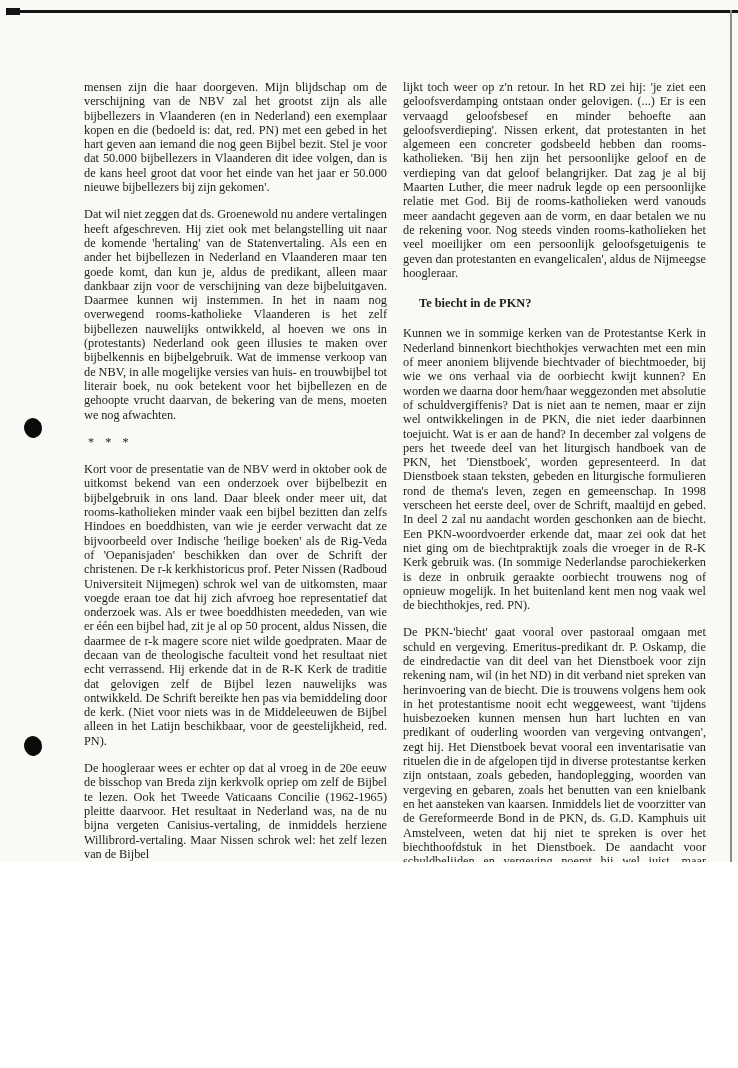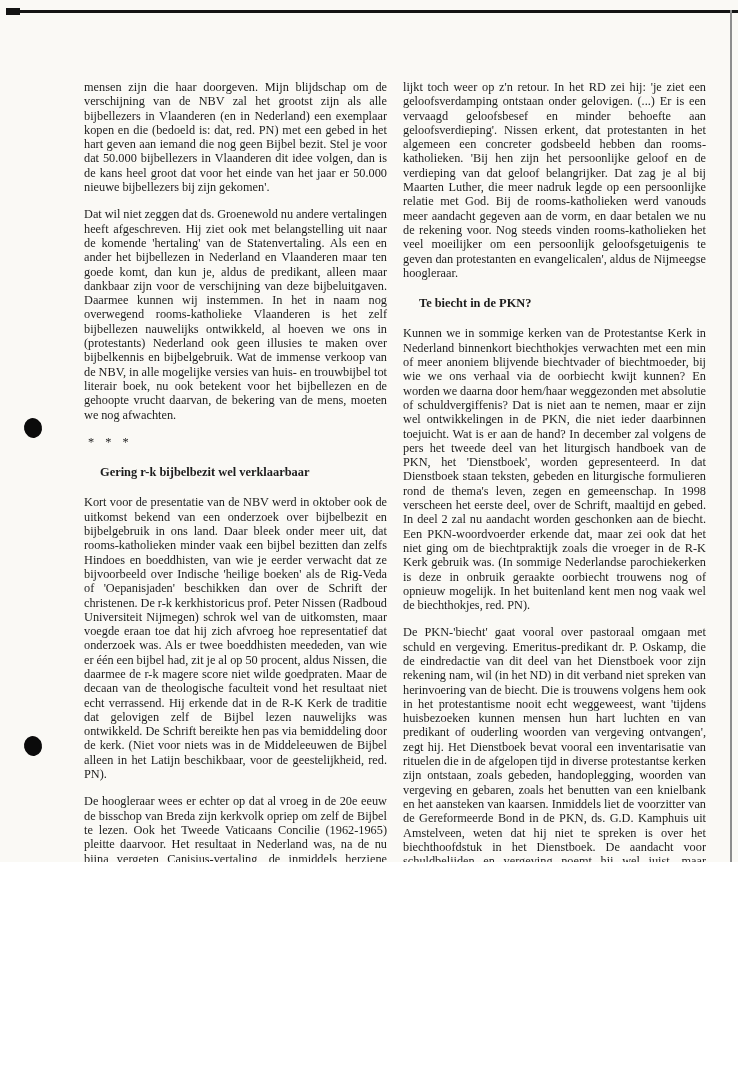--- a/index.html
+++ b/index.html
@@ -93,21 +93,20 @@
   <div class="scan-line bottom"></div>
   <div class="scan-edge-right"></div>
   <div class="punch-hole hole1"></div>
   <div class="punch-hole hole2"></div>
 
   <div class="content">
     <div class="col">
       <p>mensen zijn die haar doorgeven. Mijn blijdschap om de verschijning van de NBV zal het grootst zijn als alle bijbellezers in Vlaanderen (en in Nederland) een exemplaar kopen en die (bedoeld is: dat, red. PN) met een gebed in het hart geven aan iemand die nog geen Bijbel bezit. Stel je voor dat 50.000 bijbellezers in Vlaanderen dit idee volgen, dan is de kans heel groot dat voor het einde van het jaar er 50.000 nieuwe bijbellezers bij zijn gekomen'.</p>
       <p>Dat wil niet zeggen dat ds. Groenewold nu andere vertalingen heeft afgeschreven. Hij ziet ook met belangstelling uit naar de komende 'hertaling' van de Statenvertaling. Als een en ander het bijbellezen in Nederland en Vlaanderen maar ten goede komt, dan kun je, aldus de predikant, alleen maar dankbaar zijn voor de verschijning van deze bijbeluitgaven. Daarmee kunnen wij instemmen. In het in naam nog overwegend rooms-katholieke Vlaanderen is het zelf bijbellezen nauwelijks ontwikkeld, al hoeven we ons in (protestants) Nederland ook geen illusies te maken over bijbelkennis en bijbelgebruik. Wat de immense verkoop van de NBV, in alle mogelijke versies van huis- en trouwbijbel tot literair boek, nu ook betekent voor het bijbellezen en de gehoopte vrucht daarvan, de bekering van de mens, moeten we nog afwachten.</p>
       <div class="separator">* * *</div>
-      <h3>Gering r-k bijbelbezit wel verklaarbaar</h3>
       <p>Kort voor de presentatie van de NBV werd in oktober ook de uitkomst bekend van een onderzoek over bijbelbezit en bijbelgebruik in ons land. Daar bleek onder meer uit, dat rooms-katholieken minder vaak een bijbel bezitten dan zelfs Hindoes en boeddhisten, van wie je eerder verwacht dat ze bijvoorbeeld over Indische 'heilige boeken' als de Rig-Veda of 'Oepanisjaden' beschikken dan over de Schrift der christenen. De r-k kerkhistoricus prof. Peter Nissen (Radboud Universiteit Nijmegen) schrok wel van de uitkomsten, maar voegde eraan toe dat hij zich afvroeg hoe representatief dat onderzoek was. Als er twee boeddhisten meededen, van wie er één een bijbel had, zit je al op 50 procent, aldus Nissen, die daarmee de r-k magere score niet wilde goedpraten. Maar de decaan van de theologische faculteit vond het resultaat niet echt verrassend. Hij erkende dat in de R-K Kerk de traditie dat gelovigen zelf de Bijbel lezen nauwelijks was ontwikkeld. De Schrift bereikte hen pas via bemiddeling door de kerk. (Niet voor niets was in de Middeleeuwen de Bijbel alleen in het Latijn beschikbaar, voor de geestelijkheid, red. PN).</p>
       <p>De hoogleraar wees er echter op dat al vroeg in de 20e eeuw de bisschop van Breda zijn kerkvolk opriep om zelf de Bijbel te lezen. Ook het Tweede Vaticaans Concilie (1962-1965) pleitte daarvoor. Het resultaat in Nederland was, na de nu bijna vergeten Canisius-vertaling, de inmiddels herziene Willibrord-vertaling. Maar Nissen schrok wel: het zelf lezen van de Bijbel</p>
     </div>
     <div class="col">
       <p>lijkt toch weer op z'n retour. In het RD zei hij: 'je ziet een geloofsverdamping ontstaan onder gelovigen. (...) Er is een vervaagd geloofsbesef en minder behoefte aan geloofsverdieping'. Nissen erkent, dat protestanten in het algemeen een concreter godsbeeld hebben dan rooms-katholieken. 'Bij hen zijn het persoonlijke geloof en de verdieping van dat geloof belangrijker. Dat zag je al bij Maarten Luther, die meer nadruk legde op een persoonlijke relatie met God. Bij de rooms-katholieken werd vanouds meer aandacht gegeven aan de vorm, en daar betalen we nu de rekening voor. Nog steeds vinden rooms-katholieken het veel moeilijker om een persoonlijk geloofsgetuigenis te geven dan protestanten en evangelicalen', aldus de Nijmeegse hoogleraar.</p>
       <h3>Te biecht in de PKN?</h3>
       <p>Kunnen we in sommige kerken van de Protestantse Kerk in Nederland binnenkort biechthokjes verwachten met een min of meer anoniem blijvende biechtvader of biechtmoeder, bij wie we ons verhaal via de oorbiecht kwijt kunnen? En worden we daarna door hem/haar weggezonden met absolutie of schuldvergiffenis? Dat is niet aan te nemen, maar er zijn wel ontwikkelingen in de PKN, die niet ieder daarbinnen toejuicht. Wat is er aan de hand? In december zal volgens de pers het tweede deel van het liturgisch handboek van de PKN, het 'Dienstboek', worden gepresenteerd. In dat Dienstboek staan teksten, gebeden en liturgische formulieren rond de thema's leven, zegen en gemeenschap. In 1998 verscheen het eerste deel, over de Schrift, maaltijd en gebed. In deel 2 zal nu aandacht worden geschonken aan de biecht. Een PKN-woordvoerder erkende dat, maar zei ook dat het niet ging om de biechtpraktijk zoals die vroeger in de R-K Kerk gebruik was. (In sommige Nederlandse parochiekerken is deze in onbruik geraakte oorbiecht trouwens nog of opnieuw mogelijk. In het buitenland kent men nog vaak wel de biechthokjes, red. PN).</p>
       <p>De PKN-'biecht' gaat vooral over pastoraal omgaan met schuld en vergeving. Emeritus-predikant dr. P. Oskamp, die de eindredactie van dit deel van het Dienstboek voor zijn rekening nam, wil (in het ND) in dit verband niet spreken van herinvoering van de biecht. Die is trouwens volgens hem ook in het protestantisme nooit echt weggeweest, want 'tijdens huisbezoeken kunnen mensen hun hart luchten en van predikant of ouderling woorden van vergeving ontvangen', zegt hij. Het Dienstboek bevat vooral een inventarisatie van rituelen die in de afgelopen tijd in diverse protestantse kerken zijn ontstaan, zoals gebeden, handoplegging, woorden van vergeving en gebaren, zoals het benutten van een knielbank en het aansteken van kaarsen. Inmiddels liet de voorzitter van de Gereformeerde Bond in de PKN, ds. G.D. Kamphuis uit Amstelveen, weten dat hij niet te spreken is over het biechthoofdstuk in het Dienstboek. De aandacht voor schuldbelijden en vergeving noemt hij wel juist, maar Kamphuis is er bang voor dat we op</p>
     </div>
   </div>

